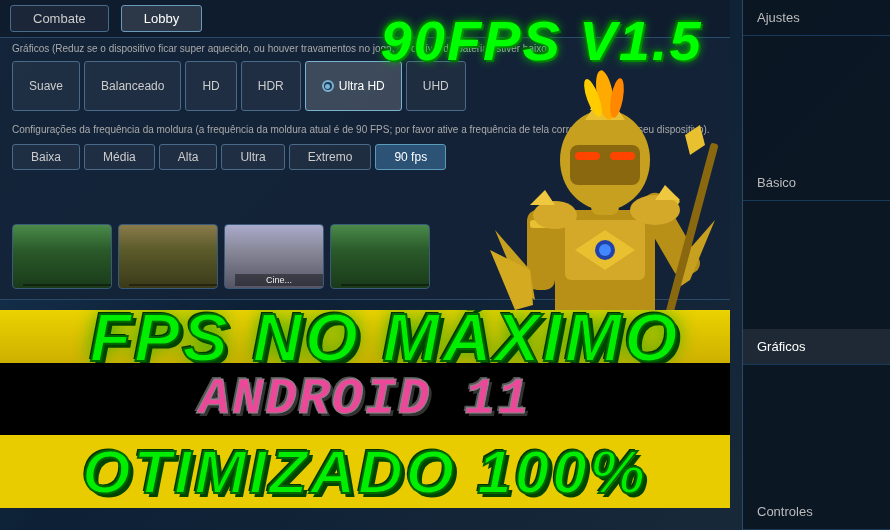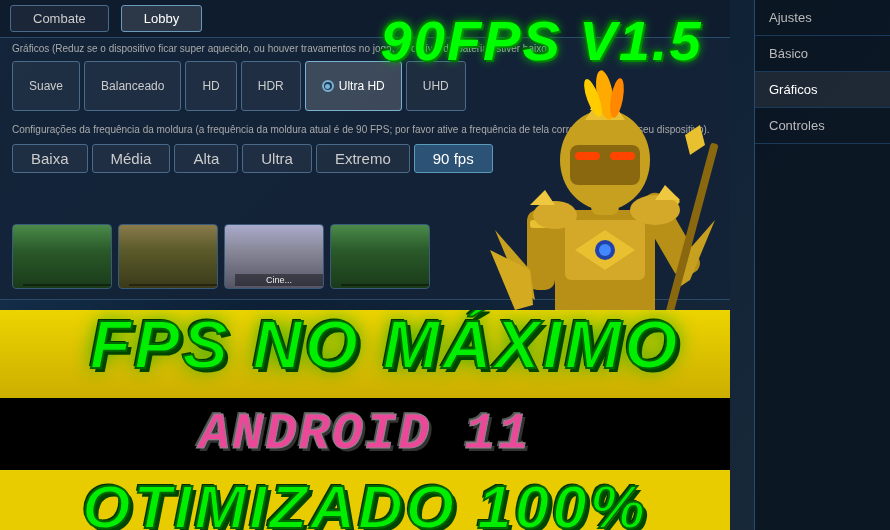--- a/index.html
+++ b/index.html
@@ -124,21 +124,21 @@
     .fps-options {
       display: flex;
       gap: 4px;
       padding: 4px 12px;
     }
 
     .fps-btn {
       padding: 5px 18px;
       border: 1px solid #4a6a8a;
       border-radius: 3px;
-      font-size: 15px;
+      font-size: 12px;
       color: #ccc;
       background: rgba(255,255,255,0.05);
       cursor: pointer;
     }
 
     .fps-btn.selected {
       background: rgba(70, 130, 180, 0.5);
       color: #fff;
       border-color: #5a9aba;
     }
@@ -184,26 +184,27 @@
       color: #eee;
       background: rgba(0,0,0,0.4);
       padding: 1px;
       margin-left: 10px;
     }
 
     
     .right-sidebar {
       position: absolute;
       top: 0; right: 0;
-      width: 136px;
+      width: 148px;
       height: 530px;
       background: rgba(12, 22, 35, 0.95);
       border-left: 1px solid #2a4a6a;
       display: flex;
       flex-direction: column;
+      justify-content: space-between;
     }
 
     .sidebar-item {
       padding: 10px 14px;
       font-size: 13px;
       color: #bbb;
       border-bottom: 1px solid #1a3a5a;
       cursor: pointer;
     }
 
@@ -252,22 +253,23 @@
       position: absolute;
       bottom: 0;
       left: 0;
       width: 730px;
       height: 220px;
       z-index: 20;
     }
 
     .banner-top {
       background: #e8cc00;
-      height: 88px;
-      display: flex;
+      height: 53px;
+      display: flex;
+      align-items: center;
       justify-content: center;
       position: relative;
       overflow: hidden;
       padding-left: 40px;
     }
 
     .banner-top::before {
       content: '';
       position: absolute;
       top: -10px; left: -10px; right: -10px; bottom: -10px;

